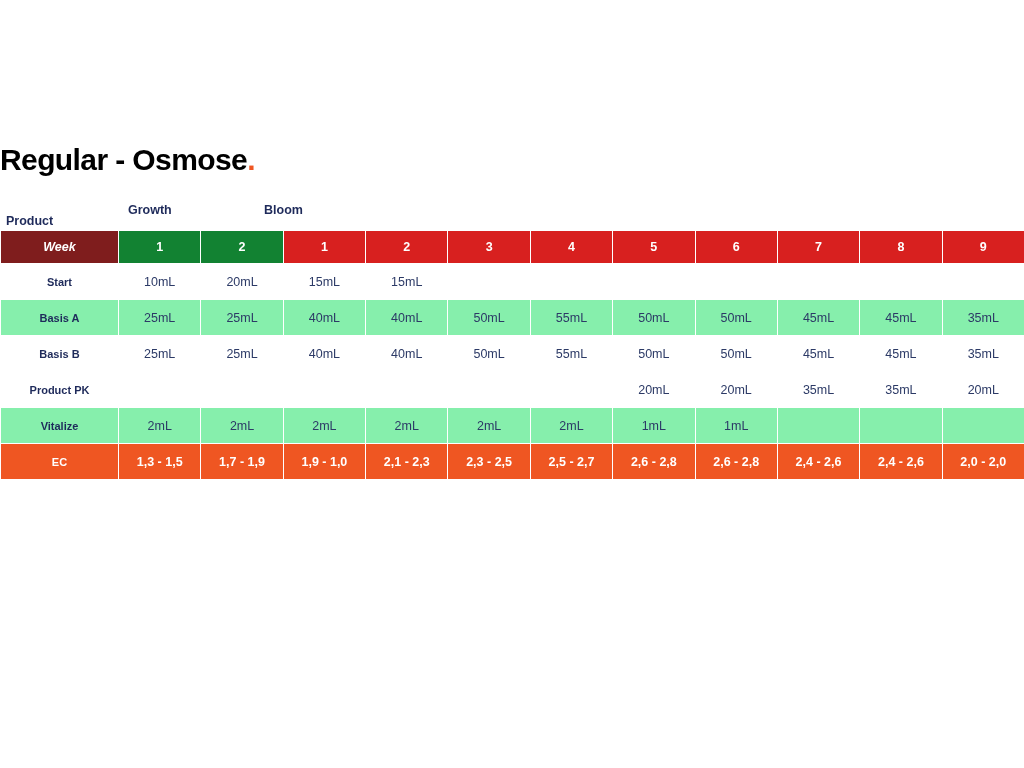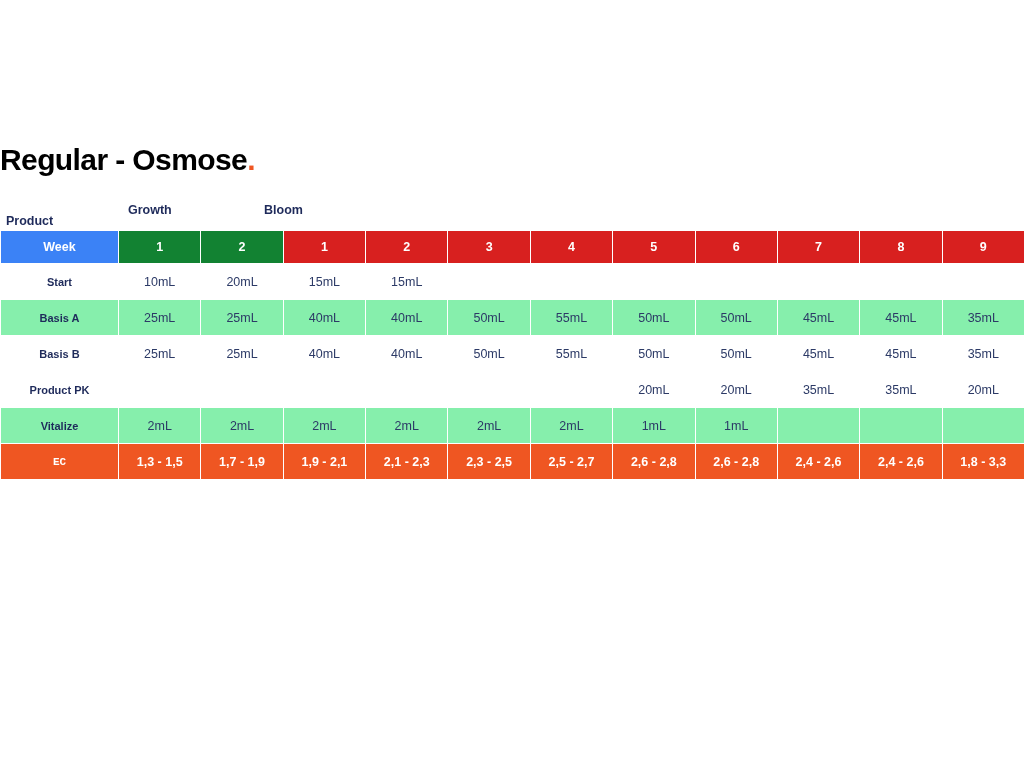--- a/index.html
+++ b/index.html
@@ -80,21 +80,21 @@
     border: 1px solid #ffffff;
   }
 
   
   tr.head-row th {
     color: #ffffff;
     font-size: 12.5px;
     font-weight: bold;
     height: 32px;
   }
-  th.head-product { background: #3b82f6; }
+  th.head-product { background: #7f1d1d; font-style: italic; }
   th.head-growth  { background: #128232; }
   th.head-bloom   { background: #d8201f; }
 
   
   td.rowlabel {
     text-align: left;
     padding-left: 6px;
     font-weight: bold;
     font-size: 11px;
     color: #1e2a5a;
@@ -107,21 +107,20 @@
   tr.plain  td { background: #ffffff; }
 
   
   tr.ec-row td {
     background: #ef5622;
     color: #ffffff;
     font-weight: bold;
   }
   tr.ec-row td.rowlabel {
     color: #ffffff;
-    font-family: Liberation Mono, monospace;
   }
 
   
   .notes {
     position: absolute;
     left: 0px;
     top: 547px;
     width: 700px;
     font-size: 12.5px;
     color: #2c3a66;
@@ -242,27 +241,27 @@
           <td class="cell">1mL</td>
           <td class="cell">1mL</td>
           <td class="cell"></td>
           <td class="cell"></td>
           <td class="cell"></td>
         </tr>
         <tr class="ec-row">
           <td class="rowlabel">EC</td>
           <td class="cell">1,3 - 1,5</td>
           <td class="cell">1,7 - 1,9</td>
-          <td class="cell">1,9 - 2,1</td>
+          <td class="cell">1,9 - 1,0</td>
           <td class="cell">2,1 - 2,3</td>
           <td class="cell">2,3 - 2,5</td>
           <td class="cell">2,5 - 2,7</td>
           <td class="cell">2,6 - 2,8</td>
           <td class="cell">2,6 - 2,8</td>
           <td class="cell">2,4 - 2,6</td>
           <td class="cell">2,4 - 2,6</td>
-          <td class="cell">1,8 - 3,3</td>
+          <td class="cell">2,0 - 2,0</td>
         </tr>
       </tbody>
   </table>
 
 
 </div>
 
 </body></html>

